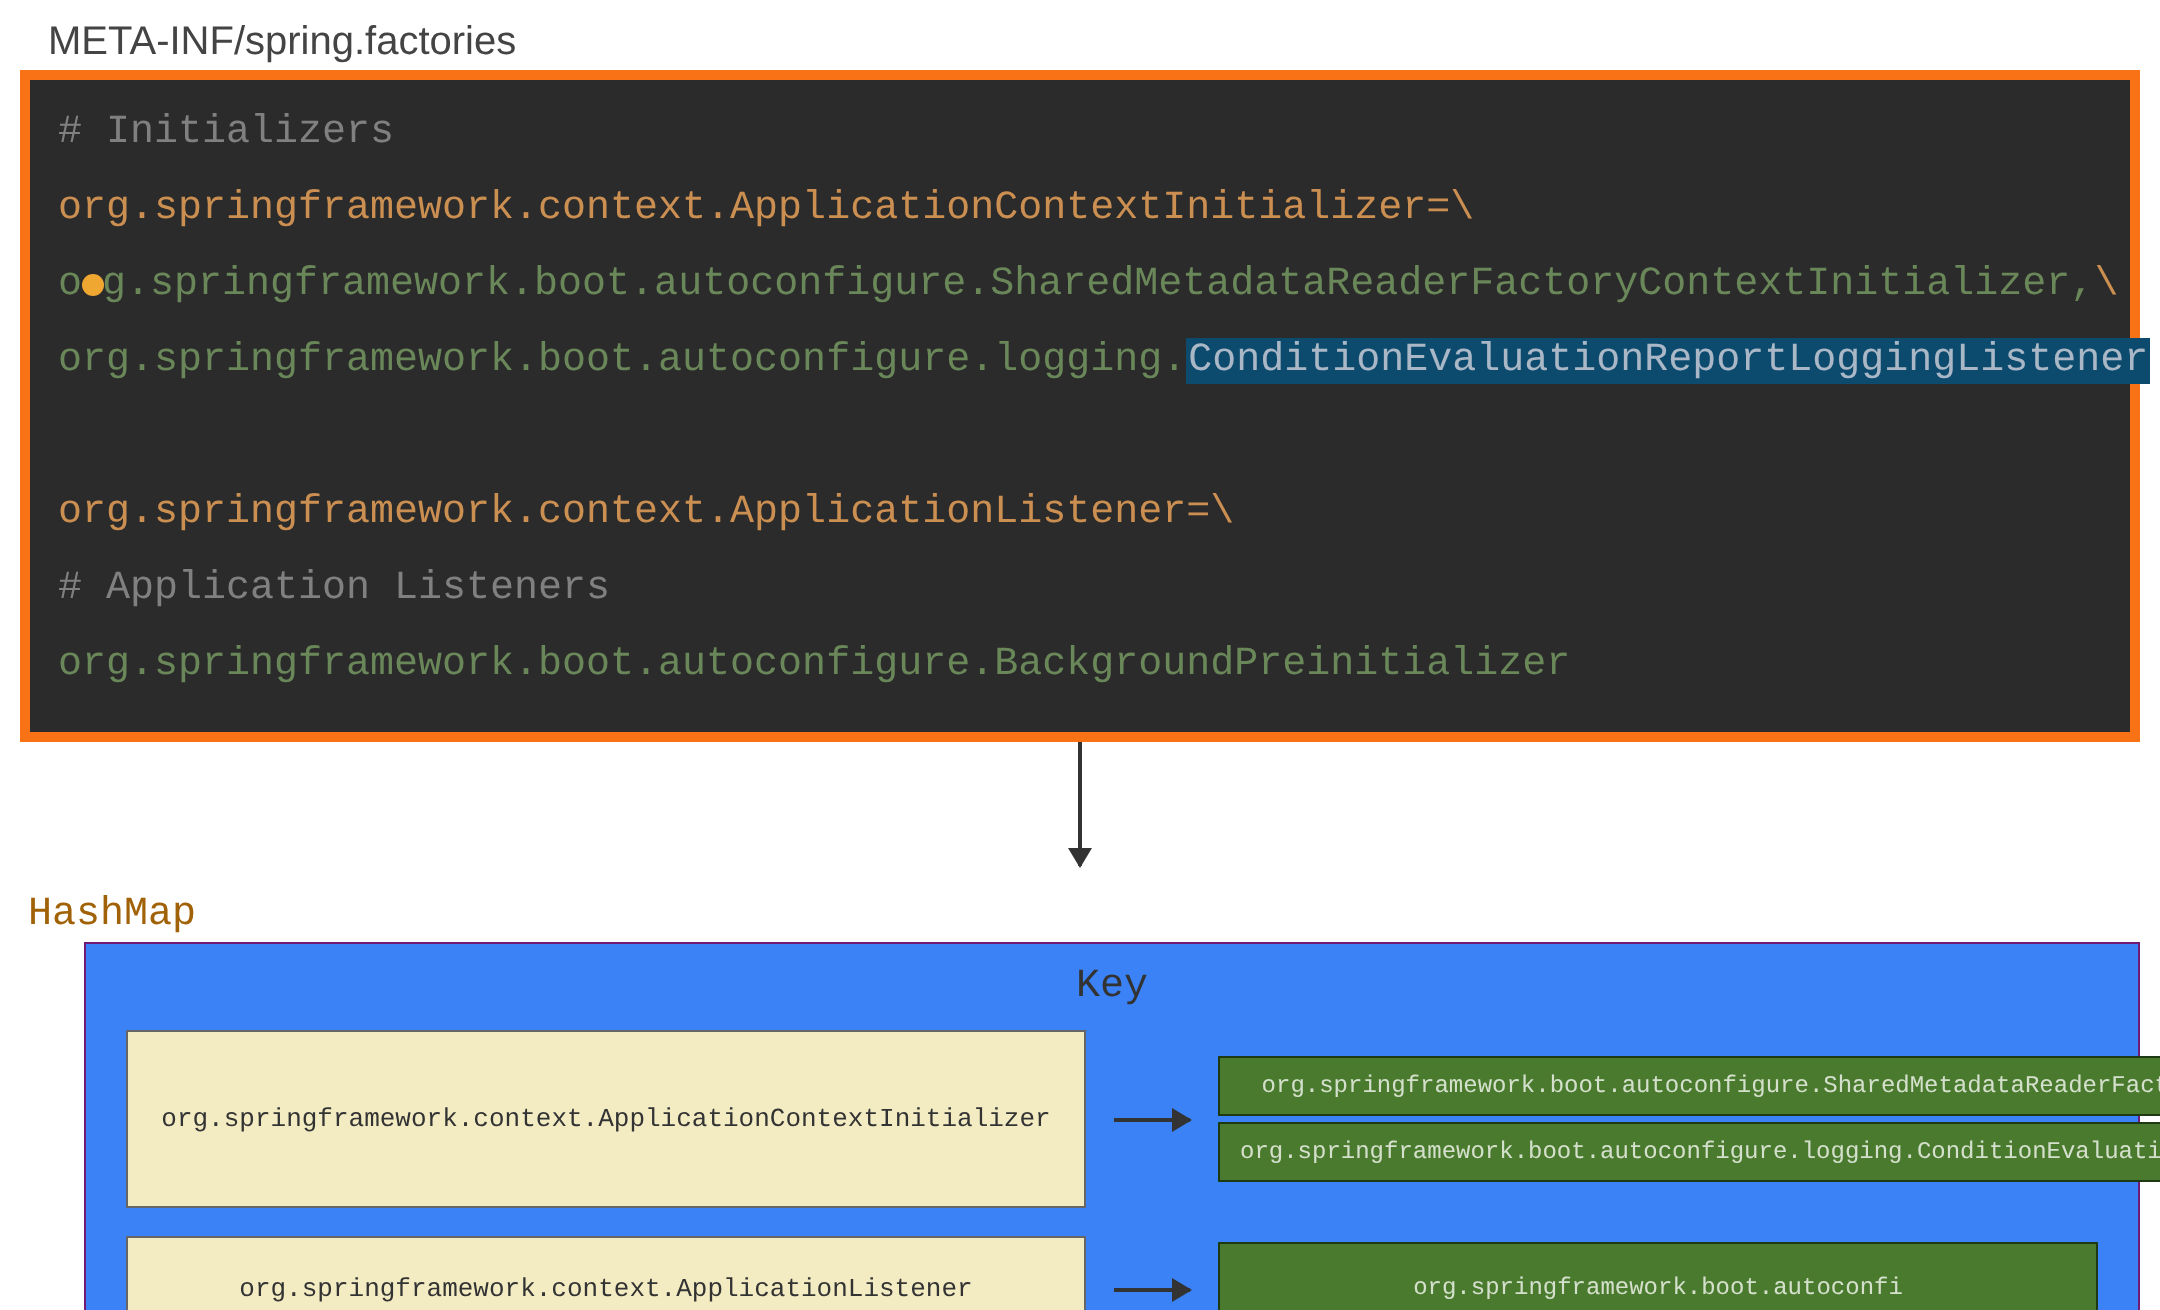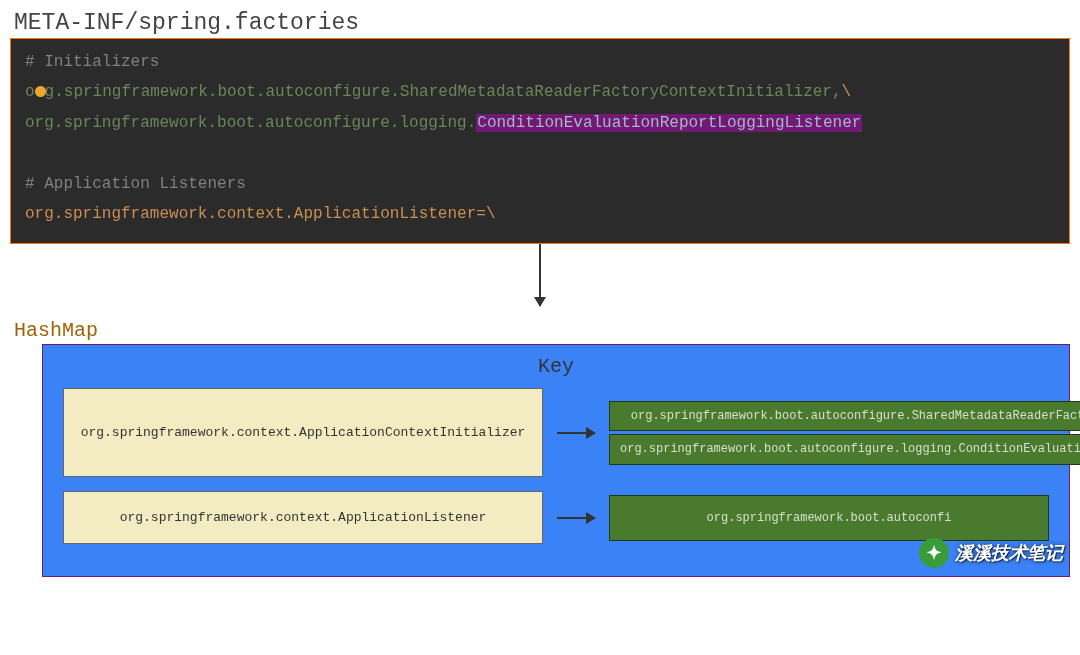--- a/index.html
+++ b/index.html
@@ -4,40 +4,40 @@
 <style>
   * { box-sizing: border-box; }
   body {
     margin: 0;
     padding: 10px;
     font-family: 'Consolas', 'Courier New', monospace;
     background: #fff;
     width: 1080px;
   }
   .file-title {
-    font-size: 23px;
+    font-size: 20px;
     color: #444;
-    margin: 0 0 2px 4px;
-    font-family: Liberation Mono, monospace;
+    margin: 0 0 2px 14px;
+    font-family: Liberation Sans, sans-serif;
   }
   .code-block {
     background: #2b2b2b;
-    border: 1px solid #f97316;
+    border: 5px solid #f97316;
     padding: 8px 14px 14px 14px;
-    font-size: 16px;
+    font-size: 20px;
     line-height: 1.9;
     position: relative;
   }
   .code-line { white-space: pre; }
   .comment { color: #808080; }
   .key-text { color: #cc8f52; }
   .value-text { color: #6a8759; }
   .backslash { color: #cc8f52; }
   .highlight-green {
-    background: #701a75;
+    background: #0c4a6e;
     color: #a9b7c6;
     padding: 0 1px;
   }
   .bulb {
     display: inline-block;
     width: 11px; height: 11px;
     background: #f0a732;
     border-radius: 50%;
     position: relative;
     top: 1px;
@@ -151,25 +151,27 @@
     font-style: italic;
   }
 </style>
 </head>
 <body>
 
 <div class="file-title">META-INF/spring.factories</div>
 
 <div class="code-block">
   <div class="code-line"><span class="comment"># Initializers</span></div>
+  <div class="code-line"><span class="key-text">org.springframework.context.ApplicationContextInitializer=</span><span class="backslash">\</span></div>
   <div class="code-line"><span class="value-text">o</span><span class="bulb"></span><span class="value-text">g.springframework.boot.autoconfigure.SharedMetadataReaderFactoryContextInitializer,</span><span class="backslash">\</span></div>
   <div class="code-line"><span class="value-text">org.springframework.boot.autoconfigure.logging.</span><span class="highlight-green">ConditionEvaluationReportLoggingListener</span></div>
   <div class="code-line"> </div>
+  <div class="code-line"><span class="key-text">org.springframework.context.ApplicationListener=</span><span class="backslash">\</span></div>
   <div class="code-line"><span class="comment"># Application Listeners</span></div>
-  <div class="code-line"><span class="key-text">org.springframework.context.ApplicationListener=</span><span class="backslash">\</span></div>
+  <div class="code-line"><span class="value-text">org.springframework.boot.autoconfigure.BackgroundPreinitializer</span></div>
 </div>
 
 <div class="arrow-down-wrap">
   <div class="arrow-down"></div>
 </div>
 
 <div class="hashmap-title">HashMap</div>
 
 <div class="hashmap-box">
   <div class="hashmap-headers">

